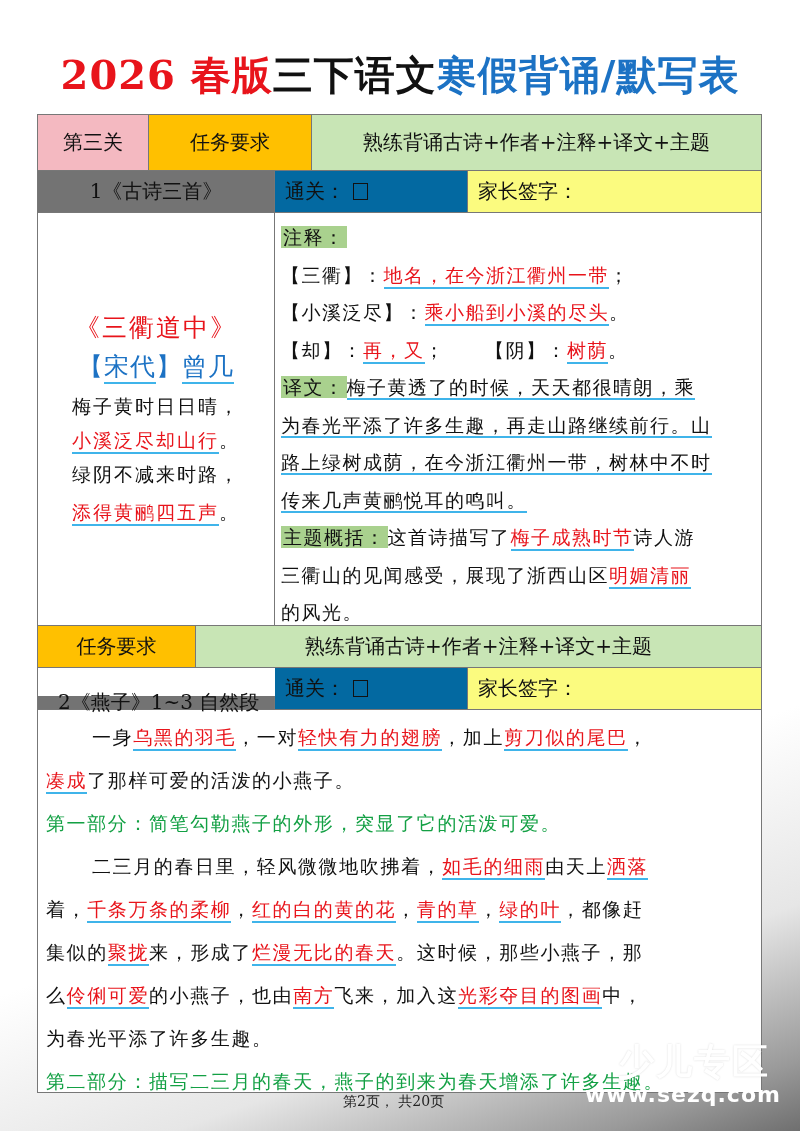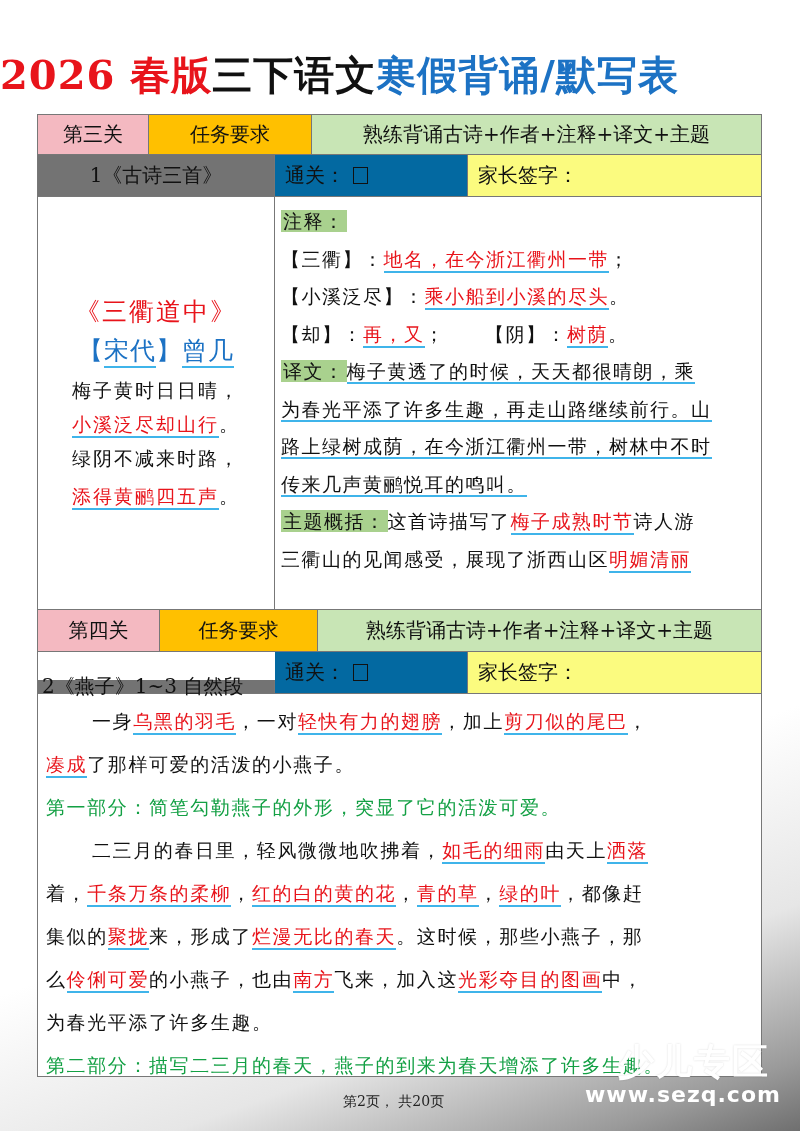--- a/index.html
+++ b/index.html
@@ -7,21 +7,21 @@
     width: 800px; height: 1131px; position: relative; overflow: hidden;
     background: #ffffff;
     font-family: "DejaVu Serif", "Liberation Serif", serif;
     color: #111;
   }
   .page-bg {
     position: absolute; inset: 0;
     background: linear-gradient(160deg, #ffffff 0%, #ffffff 70%, #e6e6e6 84%, #9a9a9a 95%, #6f6f6f 100%);
   }
   .title {
-    position: absolute; top: 48px; left: 0; width: 800px; text-align: left;
+    position: absolute; top: 48px; left: 0; width: 800px; text-align: center;
     font-size: 40px; font-weight: bold; letter-spacing: 1px;
     font-family: "DejaVu Serif", serif;
   }
   .title .t-red { color: #e8141b; }
   .title .t-black { color: #111; }
   .title .t-blue { color: #1c72c4; }
 
   .sheet {
     position: absolute; left: 37px; top: 114px; width: 725px;
     border: 1.5px solid #777; box-sizing: border-box; background: #fff;
@@ -85,21 +85,21 @@
 <body>
 
 <div class="page-bg"></div>
 
 <div class="title">
   <span class="t-red">2026 </span><span class="t-red">春版</span><span class="t-black">三下语文</span><span class="t-blue">寒假背诵/默写表</span>
 </div>
 
 <div class="sheet">
 
-  <div class="row" style="height:40px;">
+  <div class="row" style="height:56px;">
     <div class="cell c-pink center" style="width:111px;">第三关</div>
     <div class="cell c-orange center" style="width:163px;">任务要求</div>
     <div class="cell c-lgreen center" style="flex:1;">熟练背诵古诗+作者+注释+译文+主题</div>
   </div>
   <div class="row" style="height:42px;">
     <div class="cell c-cyan center" style="width:237px;">1《古诗三首》</div>
     <div class="cell c-lime" style="width:193px;">
       <span>通关：</span>
       <span class="checkbox"></span>
     </div>
@@ -130,30 +130,30 @@
       </div>
       <div class="pr-line">
         <span>【却】：</span><span class="red ul">再，又</span><span>；</span><span style="display:inline-block;width:40px;"></span><span>【阴】：</span><span class="red ul">树荫</span><span>。</span>
       </div>
       <div class="pr-line"><span class="tag">译文：</span><span class="trans">梅子黄透了的时候，天天都很晴朗，乘</span></div>
       <div class="pr-line"><span class="trans">为春光平添了许多生趣，再走山路继续前行。山</span></div>
       <div class="pr-line"><span class="trans">路上绿树成荫，在今浙江衢州一带，树林中不时</span></div>
       <div class="pr-line"><span class="trans">传来几声黄鹂悦耳的鸣叫。</span></div>
       <div class="pr-line"><span class="tag">主题概括：</span><span>这首诗描写了</span><span class="red ul">梅子成熟时节</span><span>诗人游</span></div>
       <div class="pr-line"><span>三衢山的见闻感受，展现了浙西山区</span><span class="red ul">明媚清丽</span></div>
+      <div class="pr-line">的风光。</div>
     </div>
   </div>
 
   <div class="row" style="height:42px;">
-    <div class="cell c-pink center" style="width:122px;">第四关</div>
     <div class="cell c-orange center" style="width:158px;">任务要求</div>
     <div class="cell c-lgreen center" style="flex:1;">熟练背诵古诗+作者+注释+译文+主题</div>
   </div>
   <div class="row" style="height:42px;">
-    <div class="cell c-cyan" style="width:237px;padding:0 4px;margin-top:28px;">2《燕子》1~3 自然段</div>
+    <div class="cell c-cyan" style="width:237px;padding:0 20px;margin-top:28px;">2《燕子》1~3 自然段</div>
     <div class="cell c-lime" style="width:193px;">
       <span>通关：</span>
       <span class="checkbox"></span>
     </div>
     <div class="cell c-yellow" style="flex:1;">
       <span>家长签字：</span>
     </div>
   </div>
 
   <div class="text-block" style="height:376px;">

